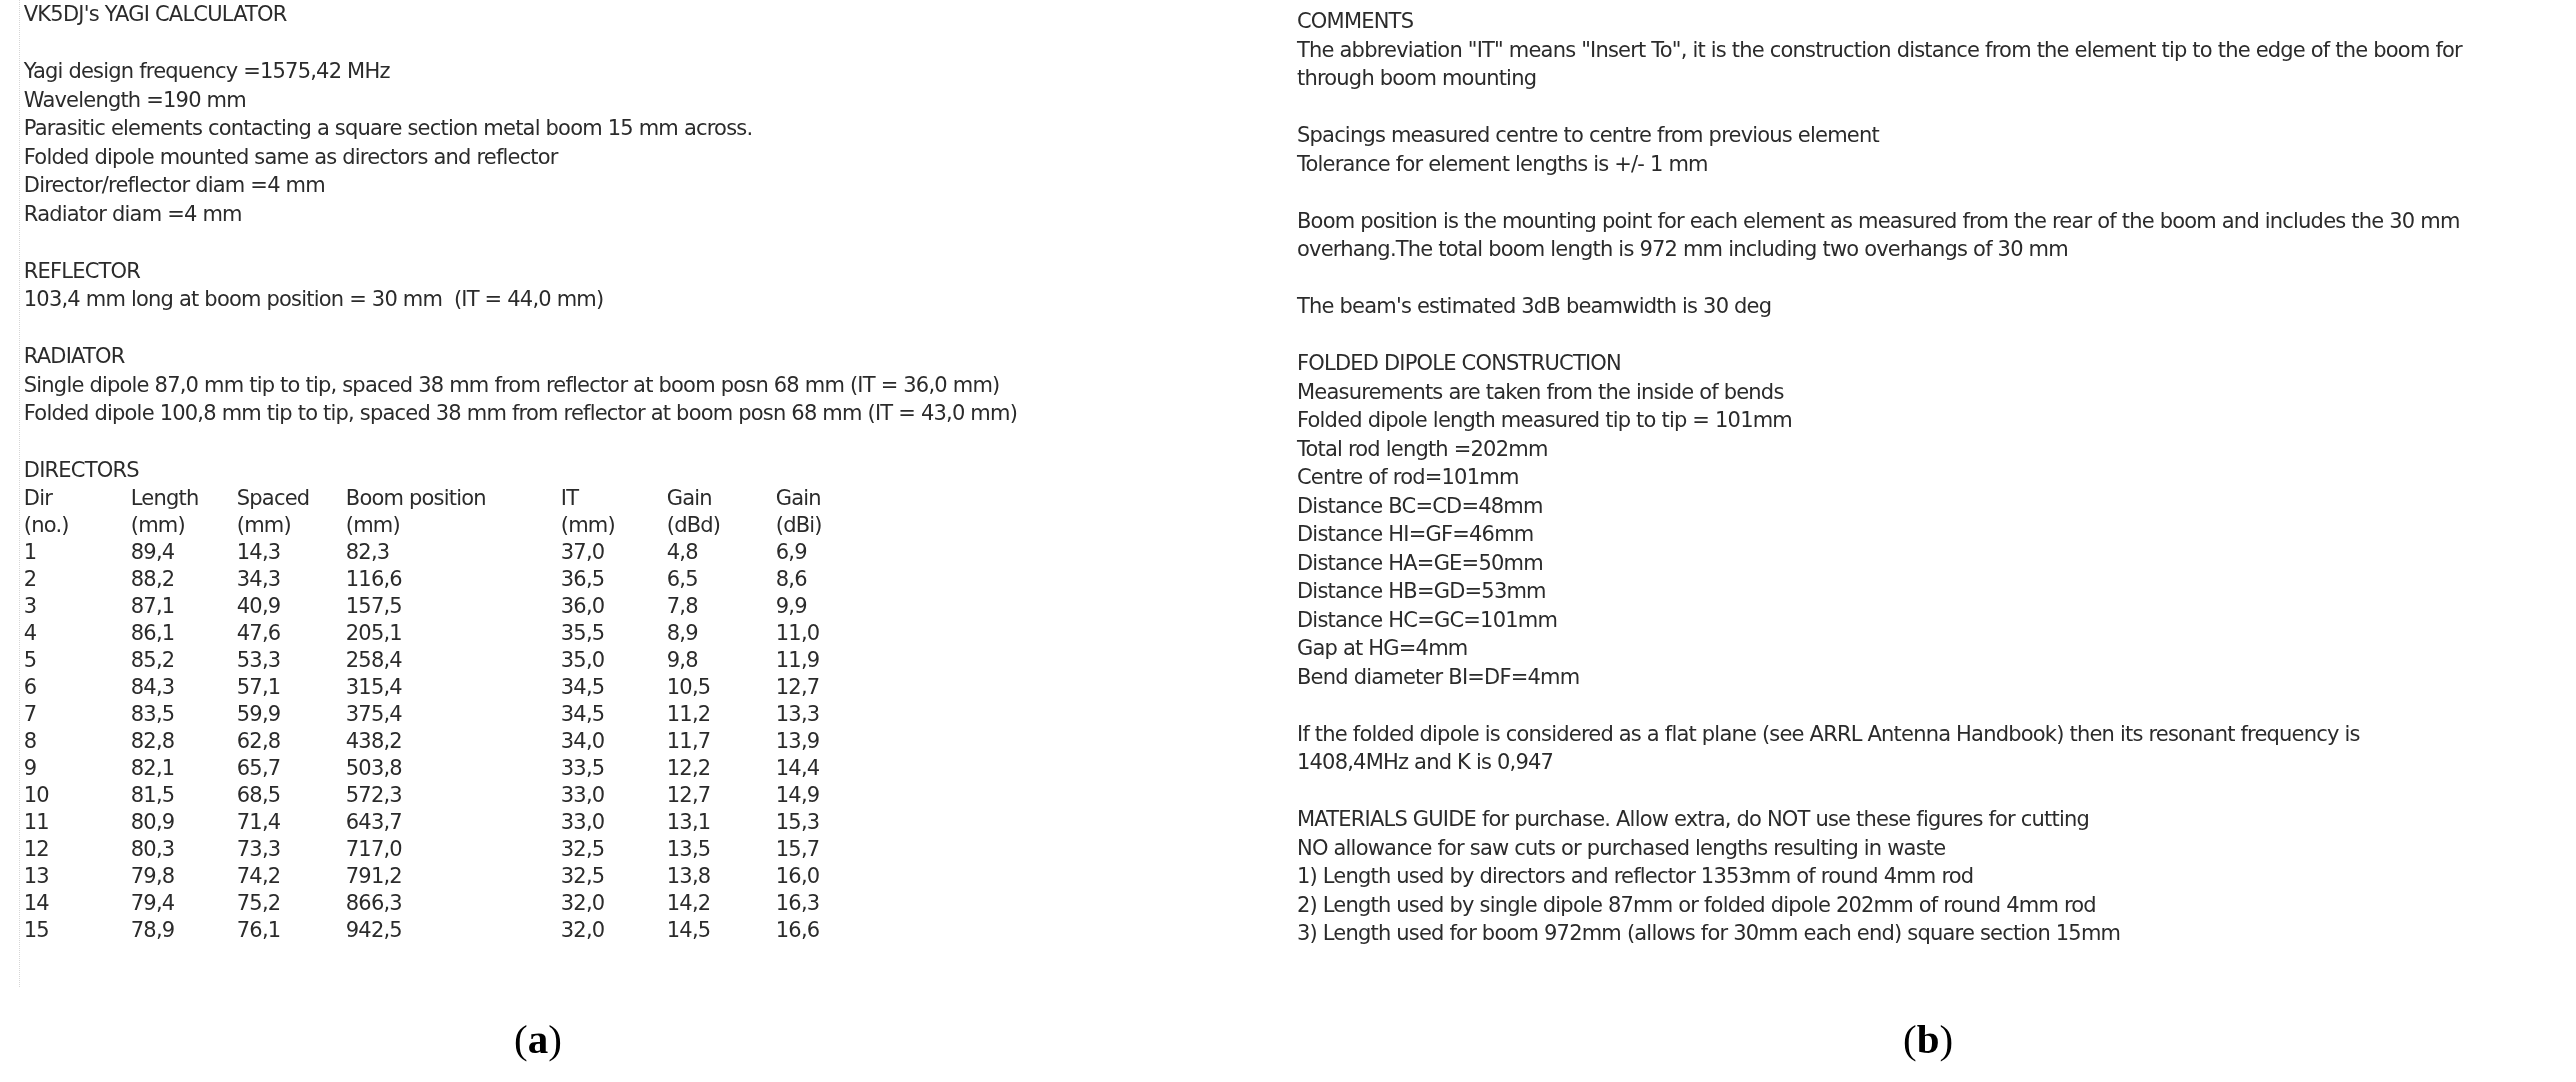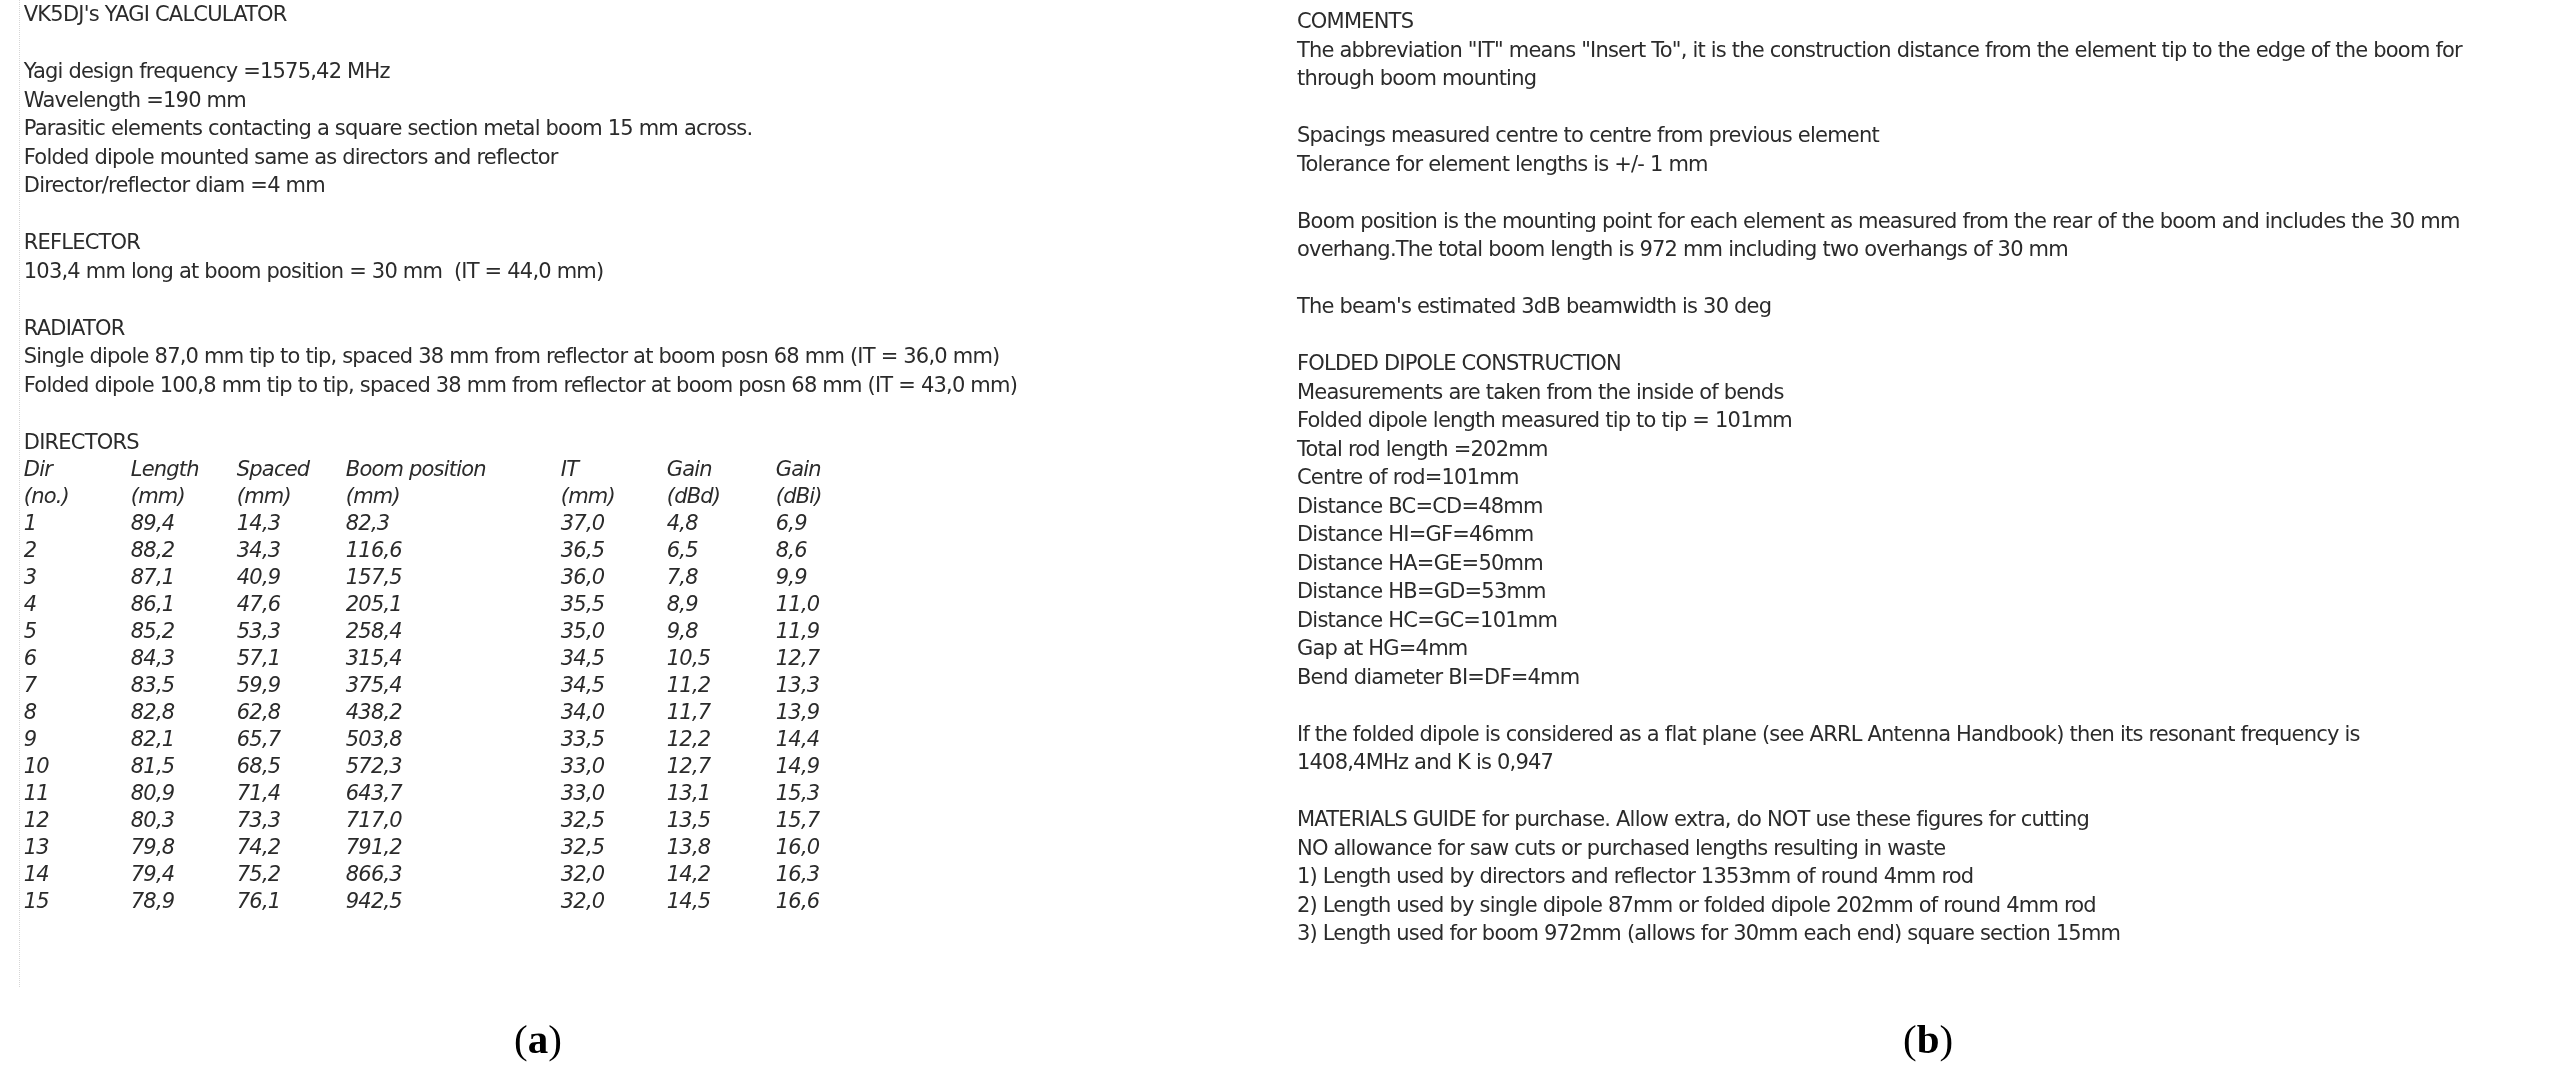--- a/index.html
+++ b/index.html
@@ -2,41 +2,42 @@
 <html style="font-size:10.2px"><head>
 <meta charset="utf-8">
 <style>
   html, body { margin:0; padding:0; background:#ffffff; }
   body { width:2576px; height:1083px; position:relative; overflow:hidden; }
   .panel { position:absolute; top:0; font-family:"DejaVu Sans", sans-serif; color:#2b2b2b; font-size:21px; line-height:28.5px; letter-spacing:-0.8px; }
   #panel-a { left:19px; width:1246px; height:987px; border-left:1.3px dotted #d6d6d6; padding-left:3.8px; box-sizing:border-box; }
   #panel-b { left:1297px; width:1277px; padding-top:7px; }
   .line { white-space:pre; height:28.5px; }
   .blank { height:28.5px; }
-  .dtable { border-collapse:collapse;font-style:italic; }
+  .dtable { border-collapse:collapse; }
   .dtable td { padding:0; height:27px; line-height:27px; vertical-align:top; white-space:nowrap; }
   .c0 { width:107px; } .c1 { width:106px; } .c2 { width:109px;margin-top:12px; } .c3 { width:215px; }
   .c4 { width:106px; } .c5 { width:109px; } .c6 { width:89px; }
   .caption { position:absolute; top:1014px; font-family:"Liberation Serif", "DejaVu Serif", serif; font-size:41px; color:#000; line-height:51px; }
   .caption b { font-weight:bold; }
   #caption-a { left:514px; }
   #caption-b { left:1903px; }
 </style>
 </head>
 <body>
 
 <div class="panel" id="panel-a">
   <div class="line">VK5DJ's YAGI CALCULATOR</div>
   <div class="blank"></div>
   <div>
     <div class="line">Yagi design frequency =1575,42 MHz</div>
     <div class="line">Wavelength =190 mm</div>
     <div class="line">Parasitic elements contacting a square section metal boom 15 mm across.</div>
     <div class="line">Folded dipole mounted same as directors and reflector</div>
     <div class="line">Director/reflector diam =4 mm</div>
+    <div class="line">Radiator diam =4 mm</div>
   </div>
   <div class="blank"></div>
   <div>
     <div class="line">REFLECTOR</div>
     <div class="line">103,4 mm long at boom position = 30 mm  (IT = 44,0 mm)</div>
   </div>
   <div class="blank"></div>
   <div>
     <div class="line">RADIATOR</div>
     <div class="line">Single dipole 87,0 mm tip to tip, spaced 38 mm from reflector at boom posn 68 mm (IT = 36,0 mm)</div>

